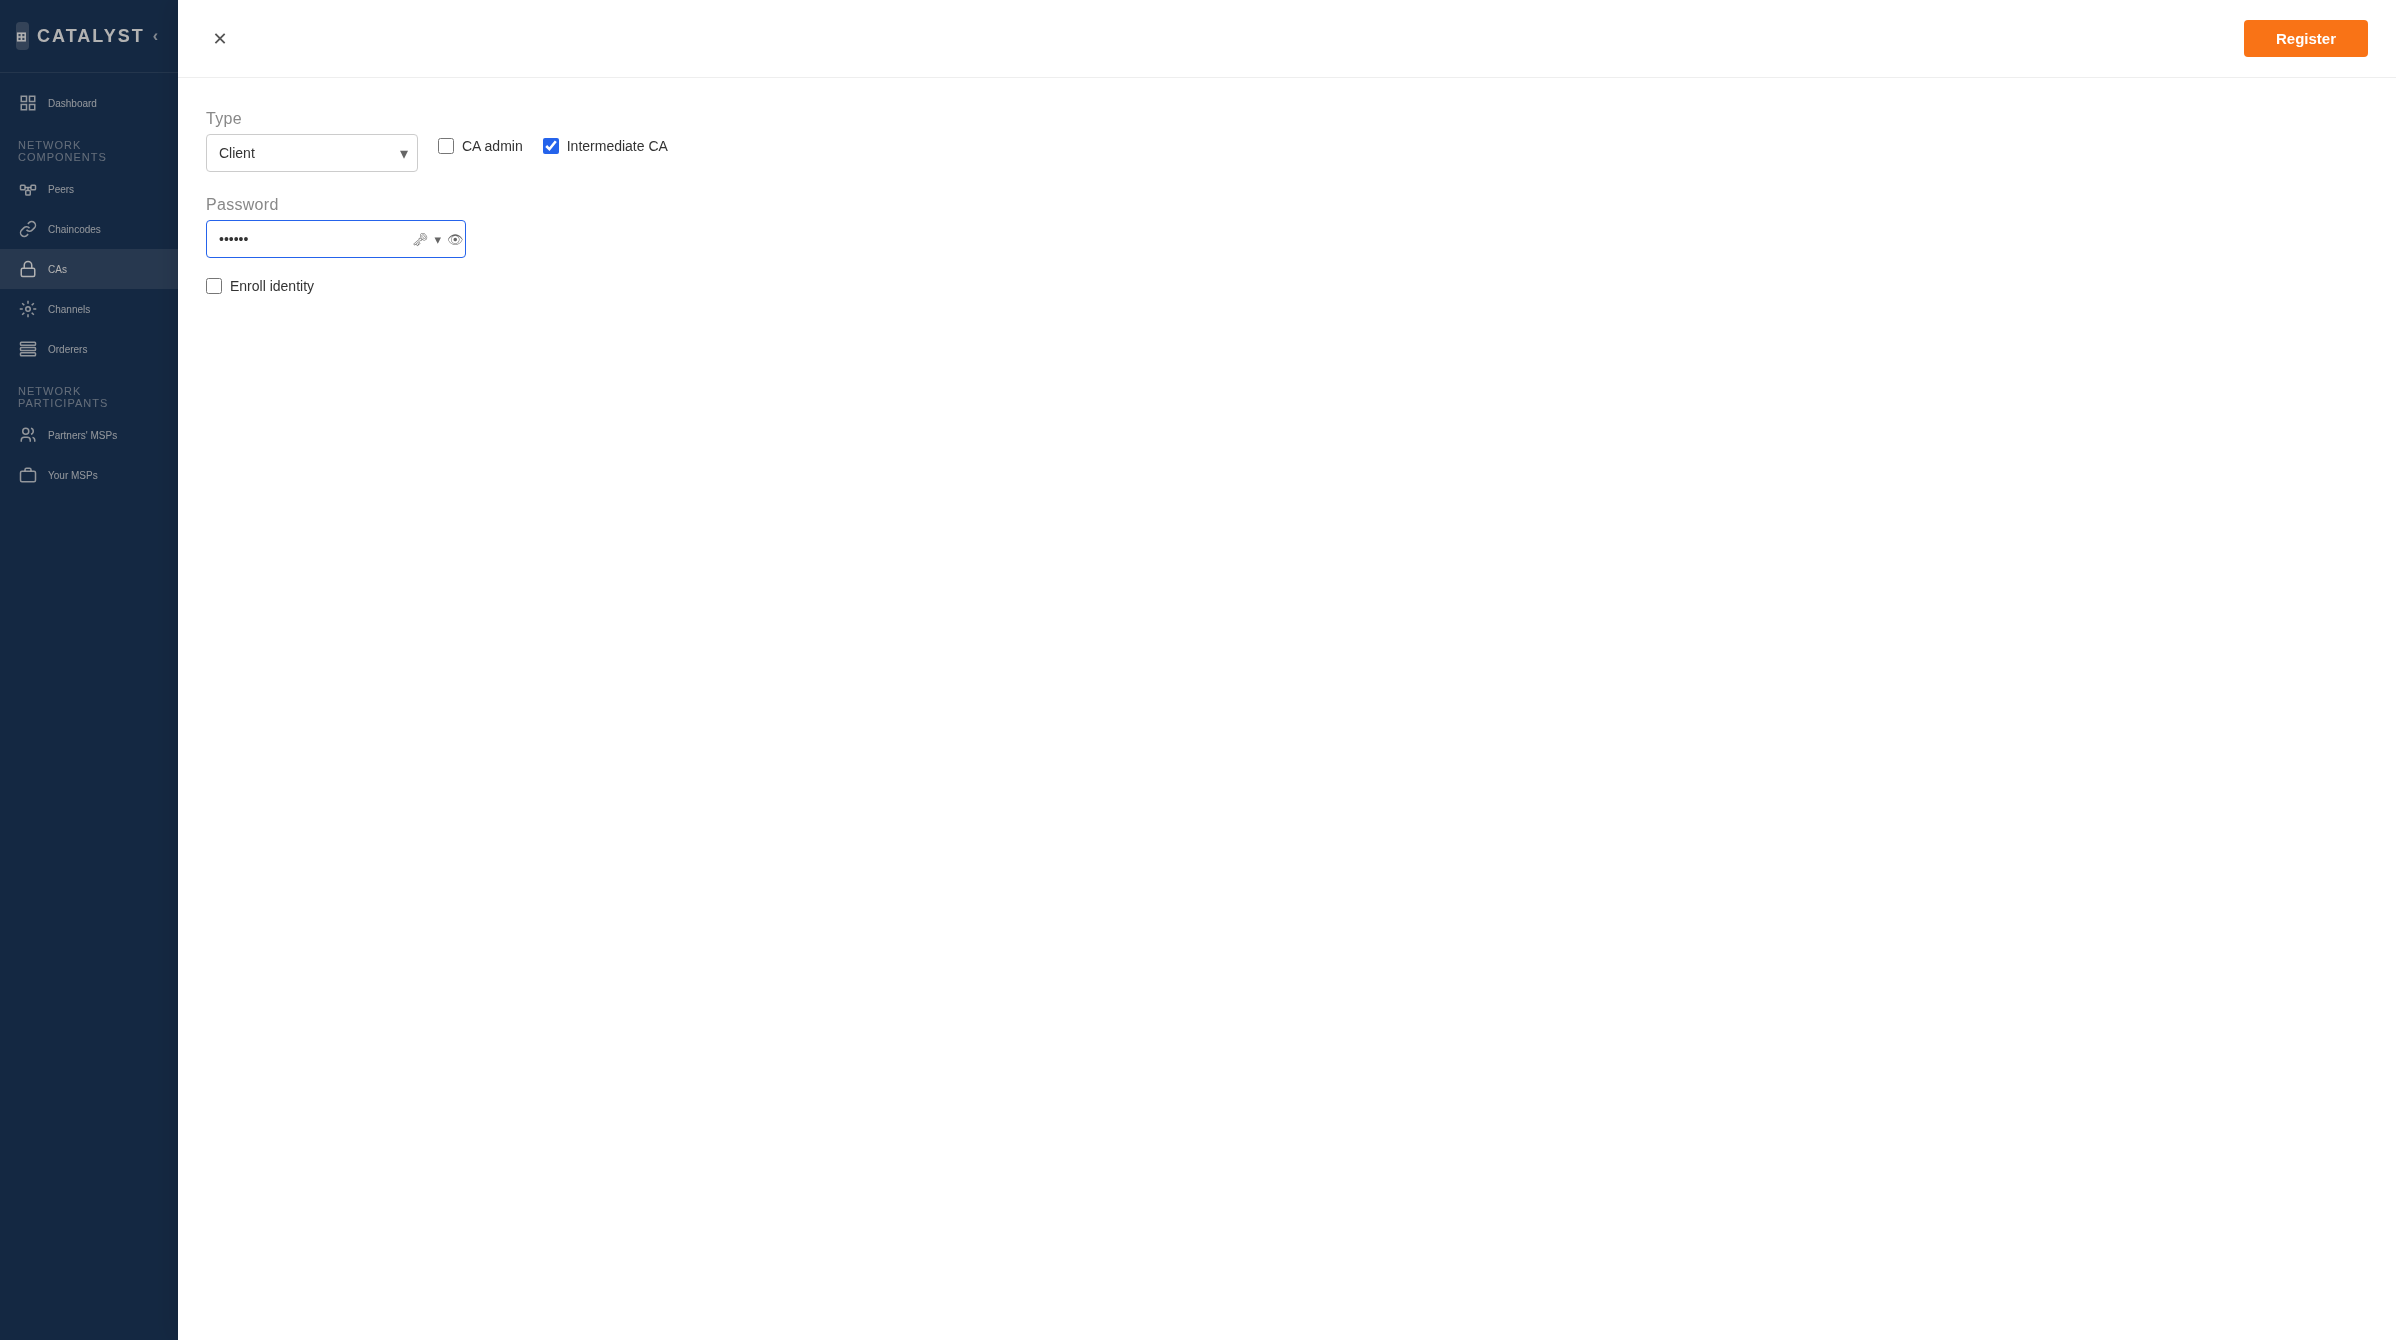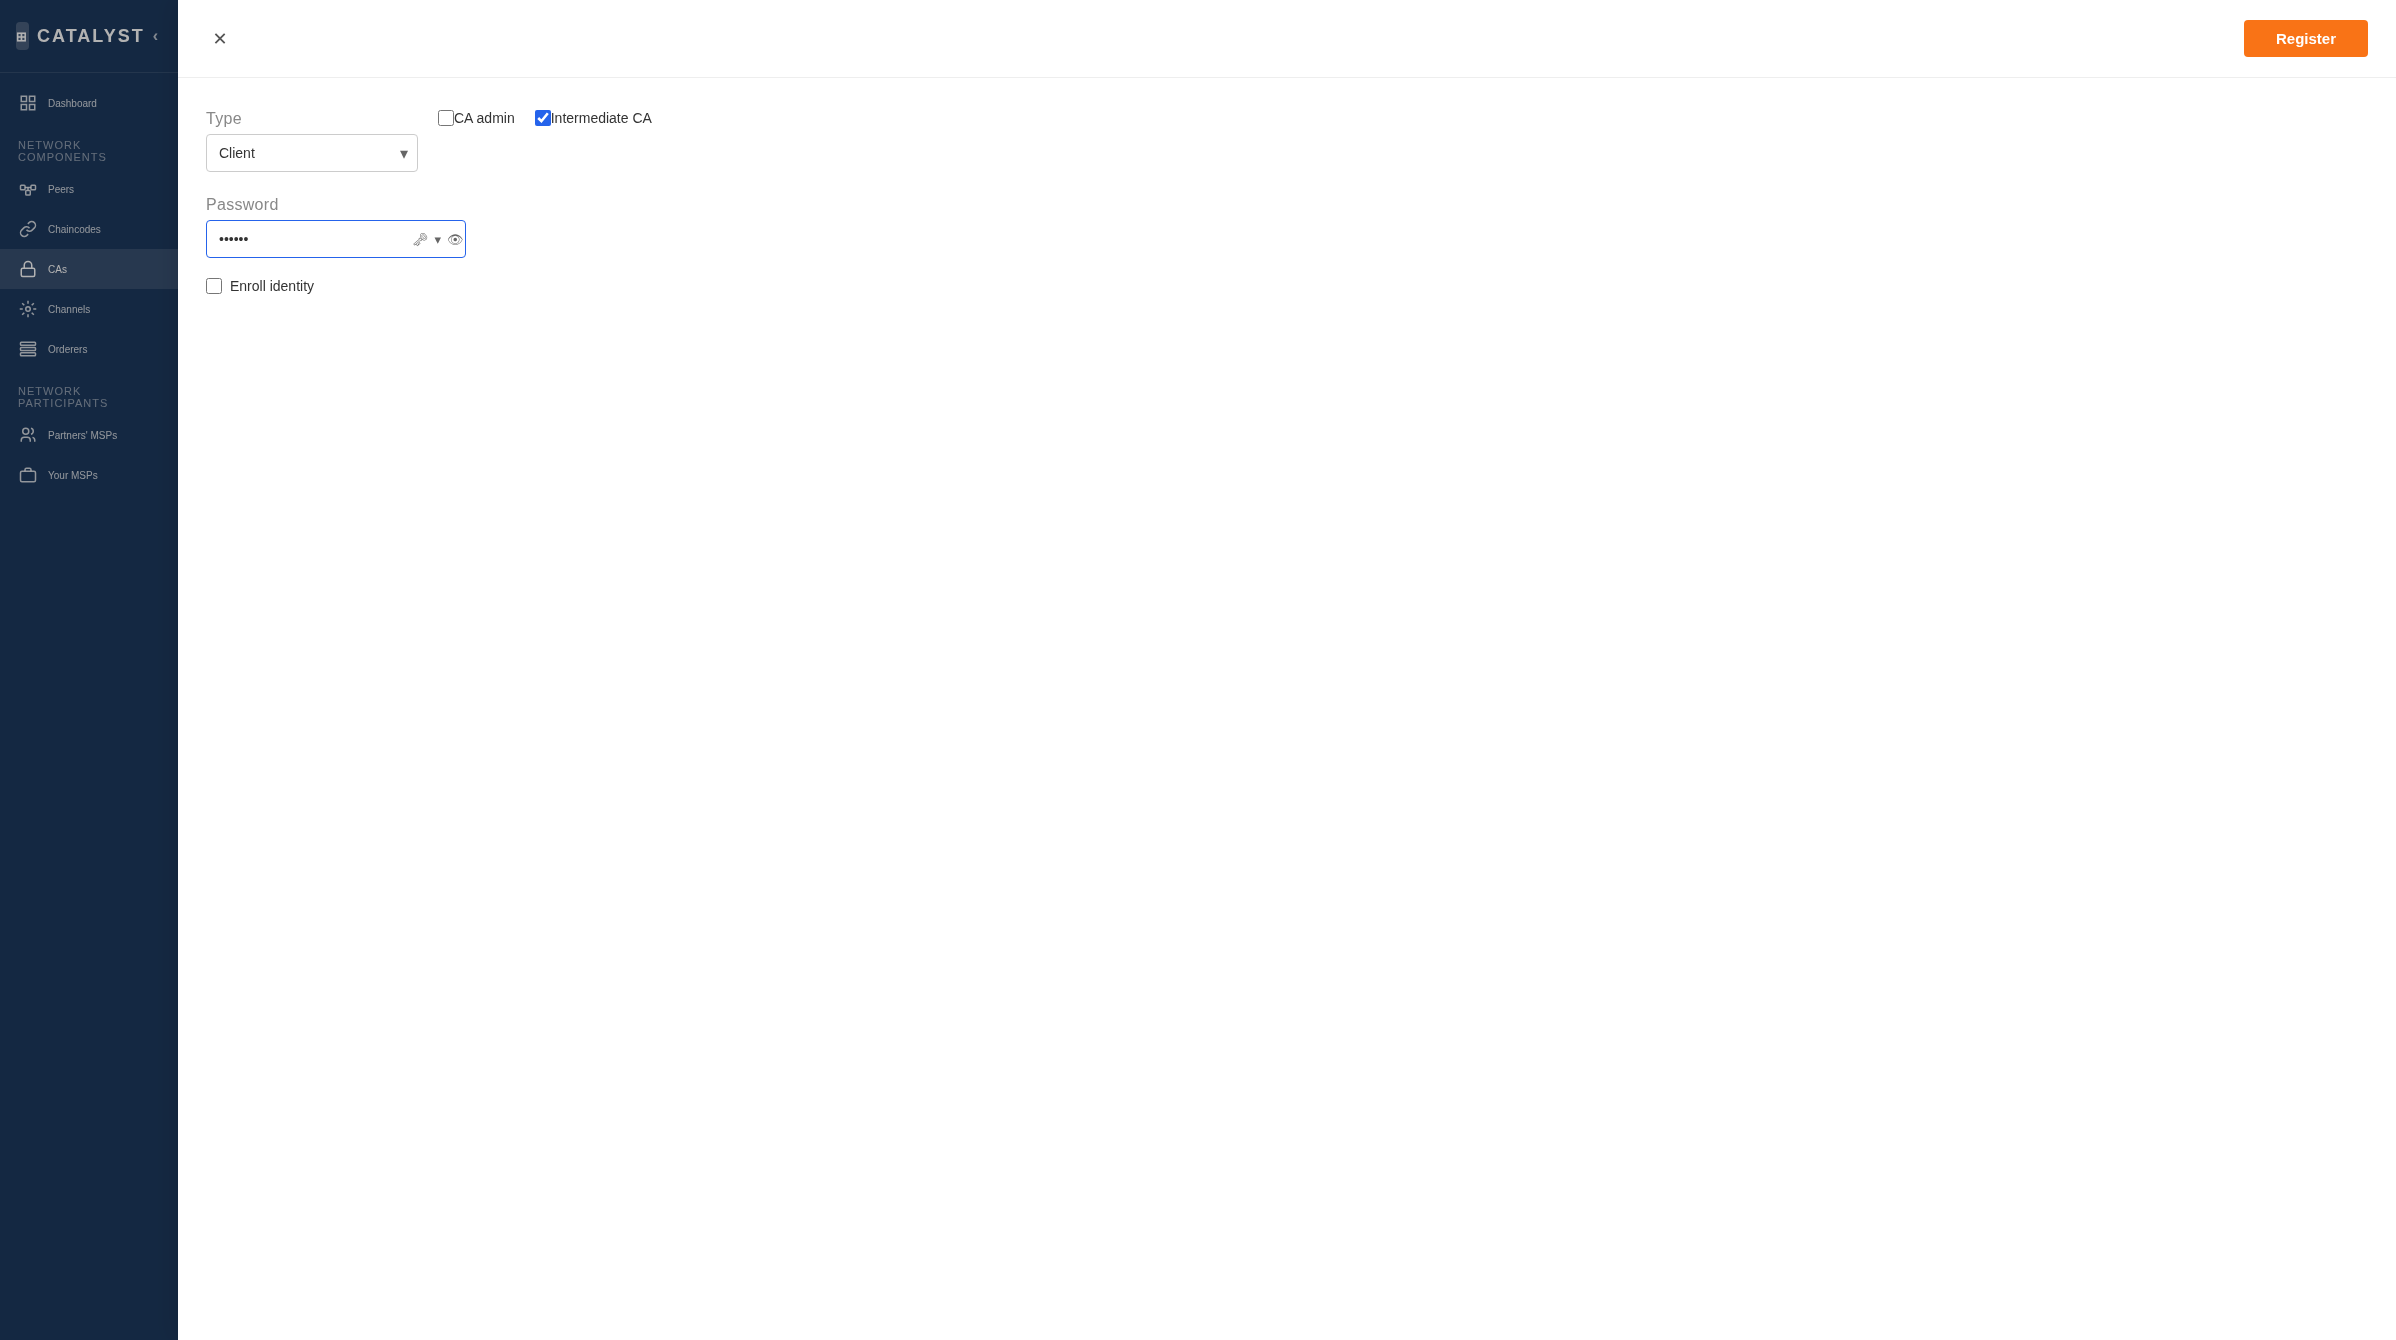--- a/index.html
+++ b/index.html
@@ -189,21 +189,21 @@
       width: 212px;
       outline: none;
     }
     .type-select-wrap { position: relative; }
     .type-select-wrap::after {
       content: '▾';
       position: absolute;
       right: 10px; top: 50%; transform: translateY(-50%);
       color: #666; pointer-events: none;
     }
-    .checkbox-group { display: flex; align-items: center; gap: 0; font-size: 14px; color: #333; cursor: pointer; }
+    .checkbox-group { display: flex; align-items: center; gap: 8px; font-size: 14px; color: #333; cursor: pointer; margin-top: 28px; }
     .checkbox-group input[type=checkbox] { width: 16px; height: 16px; accent-color: #2563eb; cursor: pointer; }
 
     
     .password-input-wrap {
       position: relative;
       display: flex;
       align-items: center;
       border: 1px solid #2563eb;
       border-radius: 4px;
       background: #fff;

